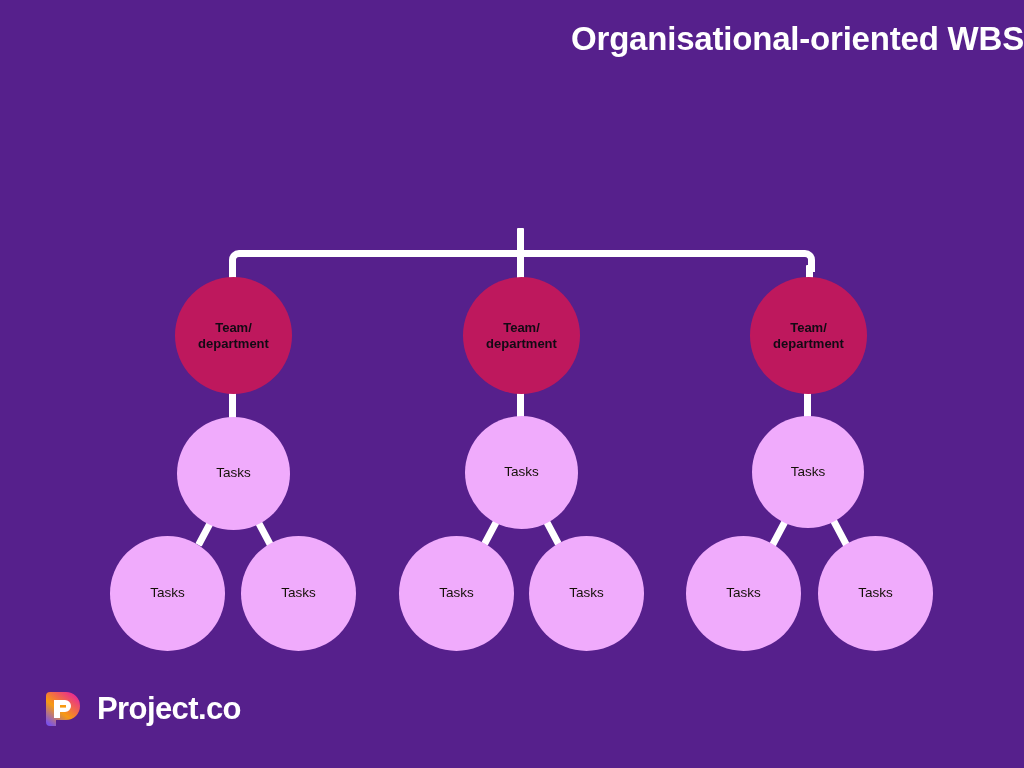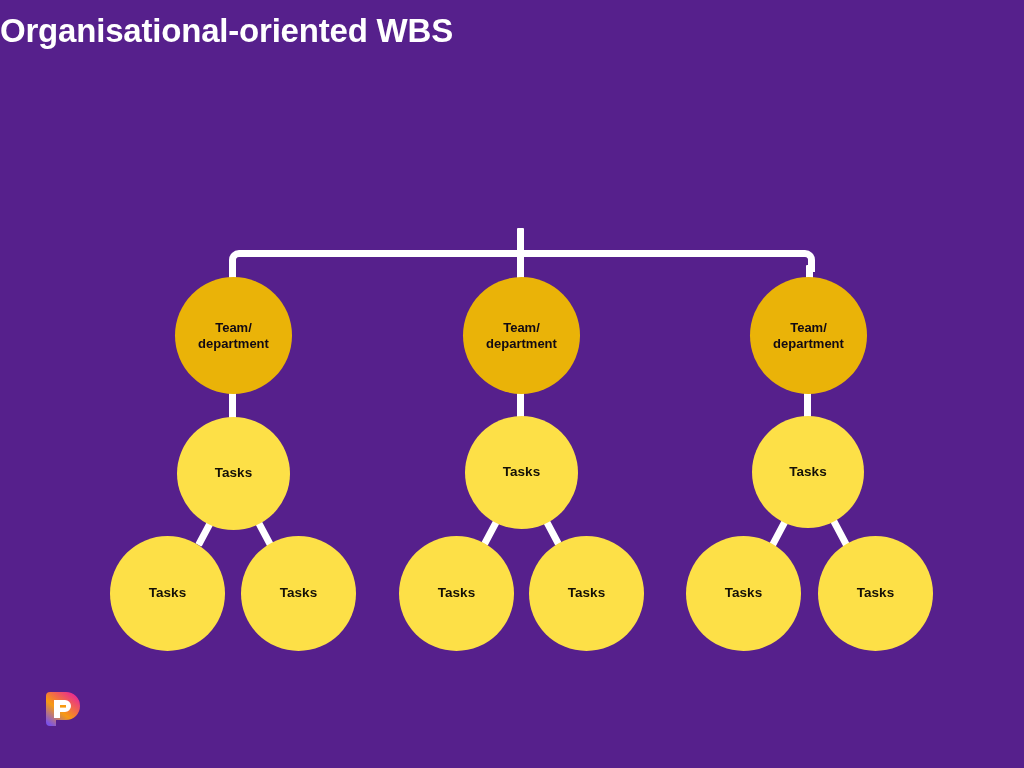--- a/index.html
+++ b/index.html
@@ -14,23 +14,23 @@
   #canvas {
     position: relative;
     width: 1024px;
     height: 768px;
     background: #56208C;
     overflow: hidden;
   }
   #title {
     position: absolute;
     left: 0;
-    top: 12px;
+    top: 20px;
     width: 1024px;
-    text-align: left;
+    text-align: right;
     color: #ffffff;
     font-size: 33px;
     font-weight: bold;
     letter-spacing: -0.2px;
   }
   
   .conn {
     position: absolute;
     background: #ffffff;
   }
@@ -73,30 +73,30 @@
     line-height: 1.22;
     box-sizing: border-box;
   }
   .node-root {
     background: #8A4BF0;
     color: #ffffff;
     font-size: 15px;
     font-weight: bold;
   }
   .node-team {
-    background: #eab308;
+    background: #be185d;
     color: #120a14;
     font-size: 13px;
     font-weight: bold;
   }
   .node-task {
-    background: #fde047;
+    background: #f0abfc;
     color: #141007;
     font-size: 13.5px;
-    font-weight: bold;
+    font-weight: normal;
     justify-content: center;
   }
   .node-label { display: block; pointer-events: none; }
   
   #logo {
     position: absolute;
     left: 42px;
     top: 688px;
     display: flex;
     align-items: center;
@@ -196,15 +196,16 @@
         <linearGradient id="lg" x1="0.15" y1="1" x2="0.9" y2="0.05">
           <stop offset="0%" stop-color="#7B52E8"></stop>
           <stop offset="42%" stop-color="#F79A12"></stop>
           <stop offset="100%" stop-color="#E8219B"></stop>
         </linearGradient>
       </defs>
       <path d="M4,8 A4,4 0 0 1 8,4 L24,4 A14,14 0 0 1 24,32 L14,32 L14,38 L8,38 A4,4 0 0 1 4,34 Z" fill="url(#lg)"></path>
       <path d="M12,12 L23,12 A6,6 0 0 1 23,24 L18,24 L18,30 L12,30 Z" fill="#FFFFFF"></path>
       <rect x="18" y="17" width="6" height="2.6" fill="#F79A12"></rect>
     </svg>
+    <span id="logo-text">Project.co</span>
   </div>
 
 </div>
 
 </body></html>

